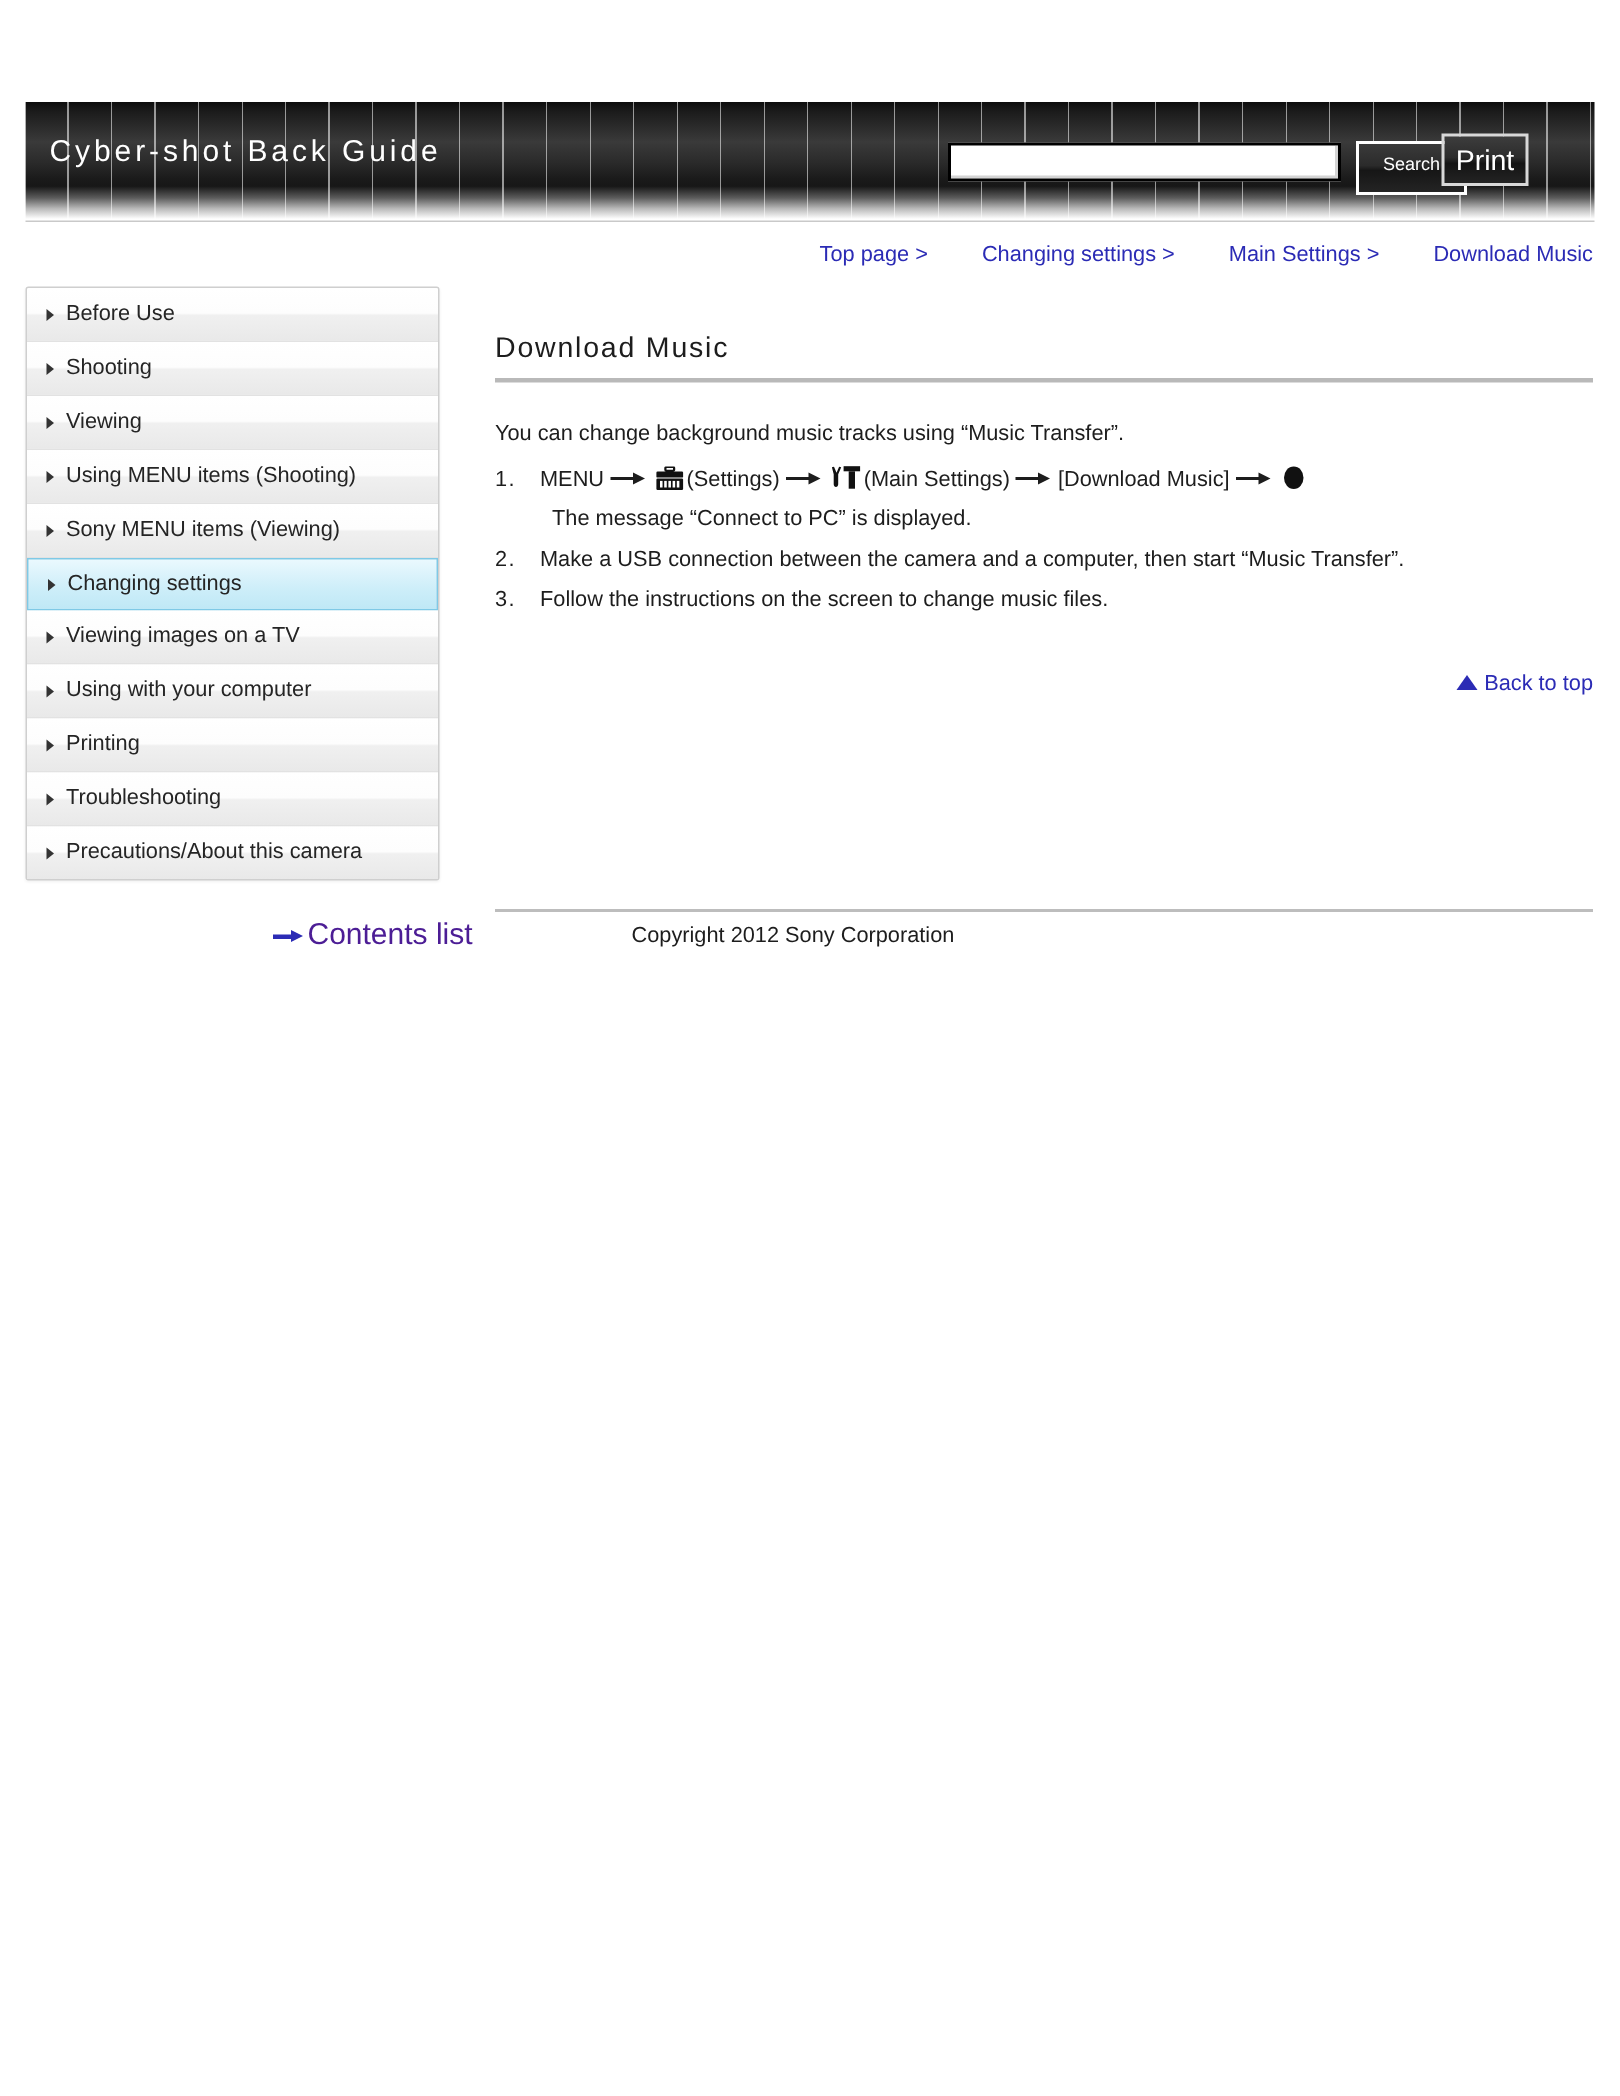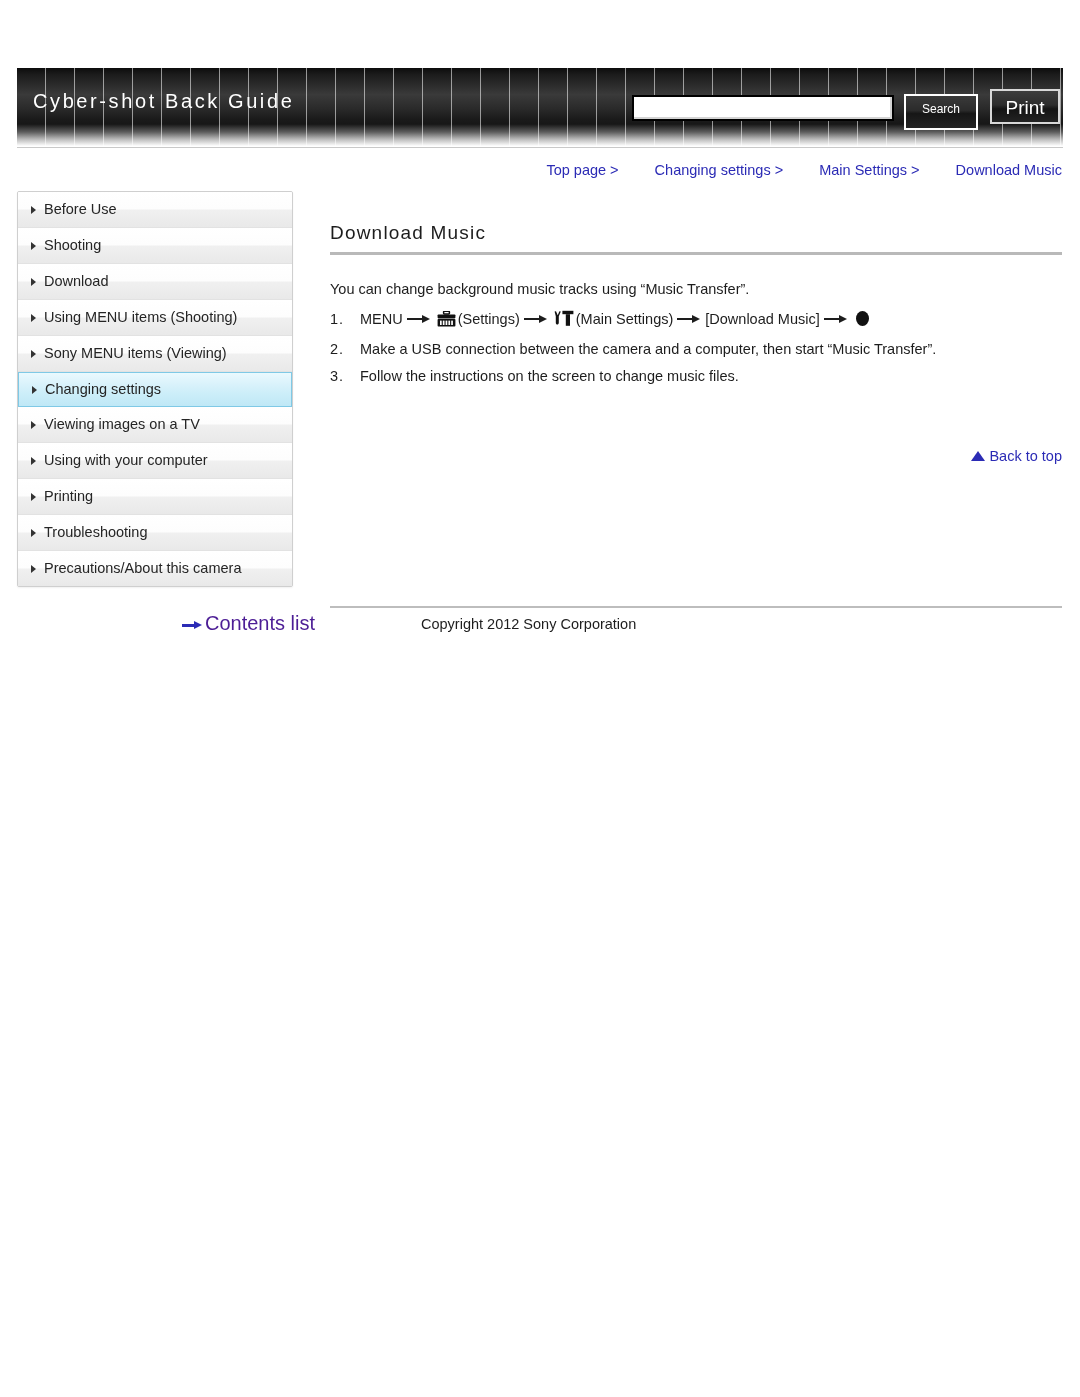--- a/index.html
+++ b/index.html
@@ -81,23 +81,23 @@
     color: #ffffff;
     font-size: 12px;
     line-height: 26px;
     text-align: center;
     z-index: 3;
     cursor: pointer;
     box-sizing: border-box;
   }
   .print-btn {
     position: absolute;
-    left: 973px;
+    left: 944px;
     top: 21px;
-    width: 70px;
+    width: 58px;
     height: 35px;
     background: linear-gradient(to bottom, #3d3d3d 0%, #2c2c2c 45%, #141414 58%, #232323 100%);
     border: 2px solid #d8d8d8;
     color: #ffffff;
     font-size: 19px;
     line-height: 33px;
     text-align: center;
     z-index: 3;
     cursor: pointer;
     box-sizing: border-box;
@@ -350,21 +350,21 @@
   <div class="side-item">
     <span class="tri"></span>
     <span>Before Use</span>
   </div>
   <div class="side-item">
     <span class="tri"></span>
     <span>Shooting</span>
   </div>
   <div class="side-item">
     <span class="tri"></span>
-    <span>Download</span>
+    <span>Viewing</span>
   </div>
   <div class="side-item">
     <span class="tri"></span>
     <span>Using MENU items (Shooting)</span>
   </div>
   <div class="side-item">
     <span class="tri"></span>
     <span>Sony MENU items (Viewing)</span>
   </div>
   <div class="side-item active">
@@ -415,20 +415,21 @@
               <rect x="5.8" y="9.6" width="1.7" height="4.4" fill="#fff"></rect>
               <rect x="8.6" y="9.6" width="1.7" height="4.4" fill="#fff"></rect>
               <rect x="11.4" y="9.6" width="1.7" height="4.4" fill="#fff"></rect>
               <rect x="14.2" y="9.6" width="1.7" height="4.4" fill="#fff"></rect>
             </svg></span><span>(Settings)</span><span class="arrow-g"></span><span class="ico"><svg width="20" height="17" viewBox="0 0 20 17">
               <path d="M1.2 0.6 L2.9 4.6 L4.6 0.6 L6.0 0.9 L4.0 5.6 L4.0 12.2 C4.0 13.3 3.3 14.0 2.5 14.0 C1.7 14.0 1.0 13.3 1.0 12.2 L1.0 5.6 L-0.2 0.9 Z" fill="#111" transform="translate(0.8,0.6)"></path>
               <rect x="8.4" y="0.8" width="11.0" height="3.4" fill="#111"></rect>
               <rect x="11.8" y="4.2" width="4.2" height="11.6" fill="#111"></rect>
             </svg></span><span>(Main Settings)</span><span class="arrow-g"></span><span>[Download Music]</span><span class="arrow-g"></span><span class="dot-ico"></span></div>
     </div>
+    <div class="substep">The message “Connect to PC” is displayed.</div>
 
     <div class="step">
       <div class="step-num">2.</div>
       <div class="step-body">Make a USB connection between the camera and a computer, then start “Music Transfer”.</div>
     </div>
 
     <div class="step">
       <div class="step-num">3.</div>
       <div class="step-body">Follow the instructions on the screen to change music files.</div>
     </div>

